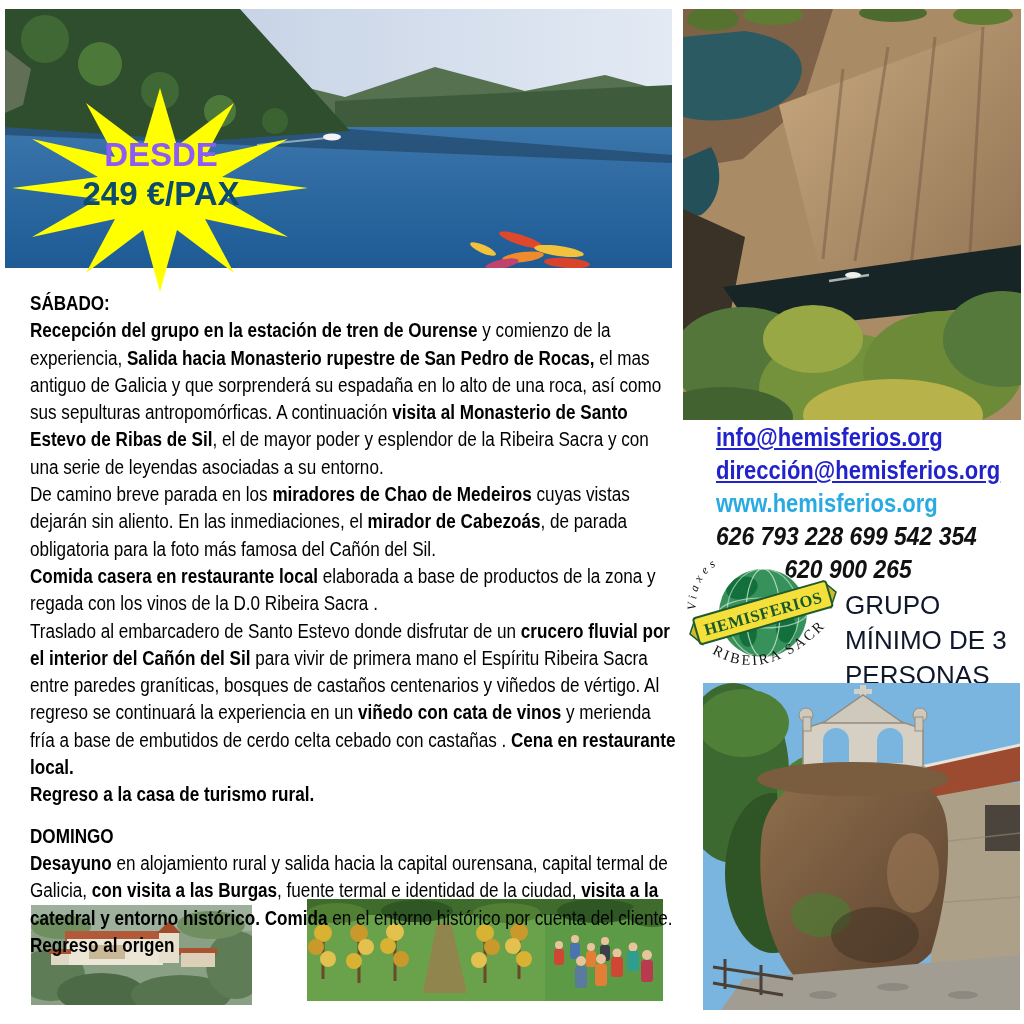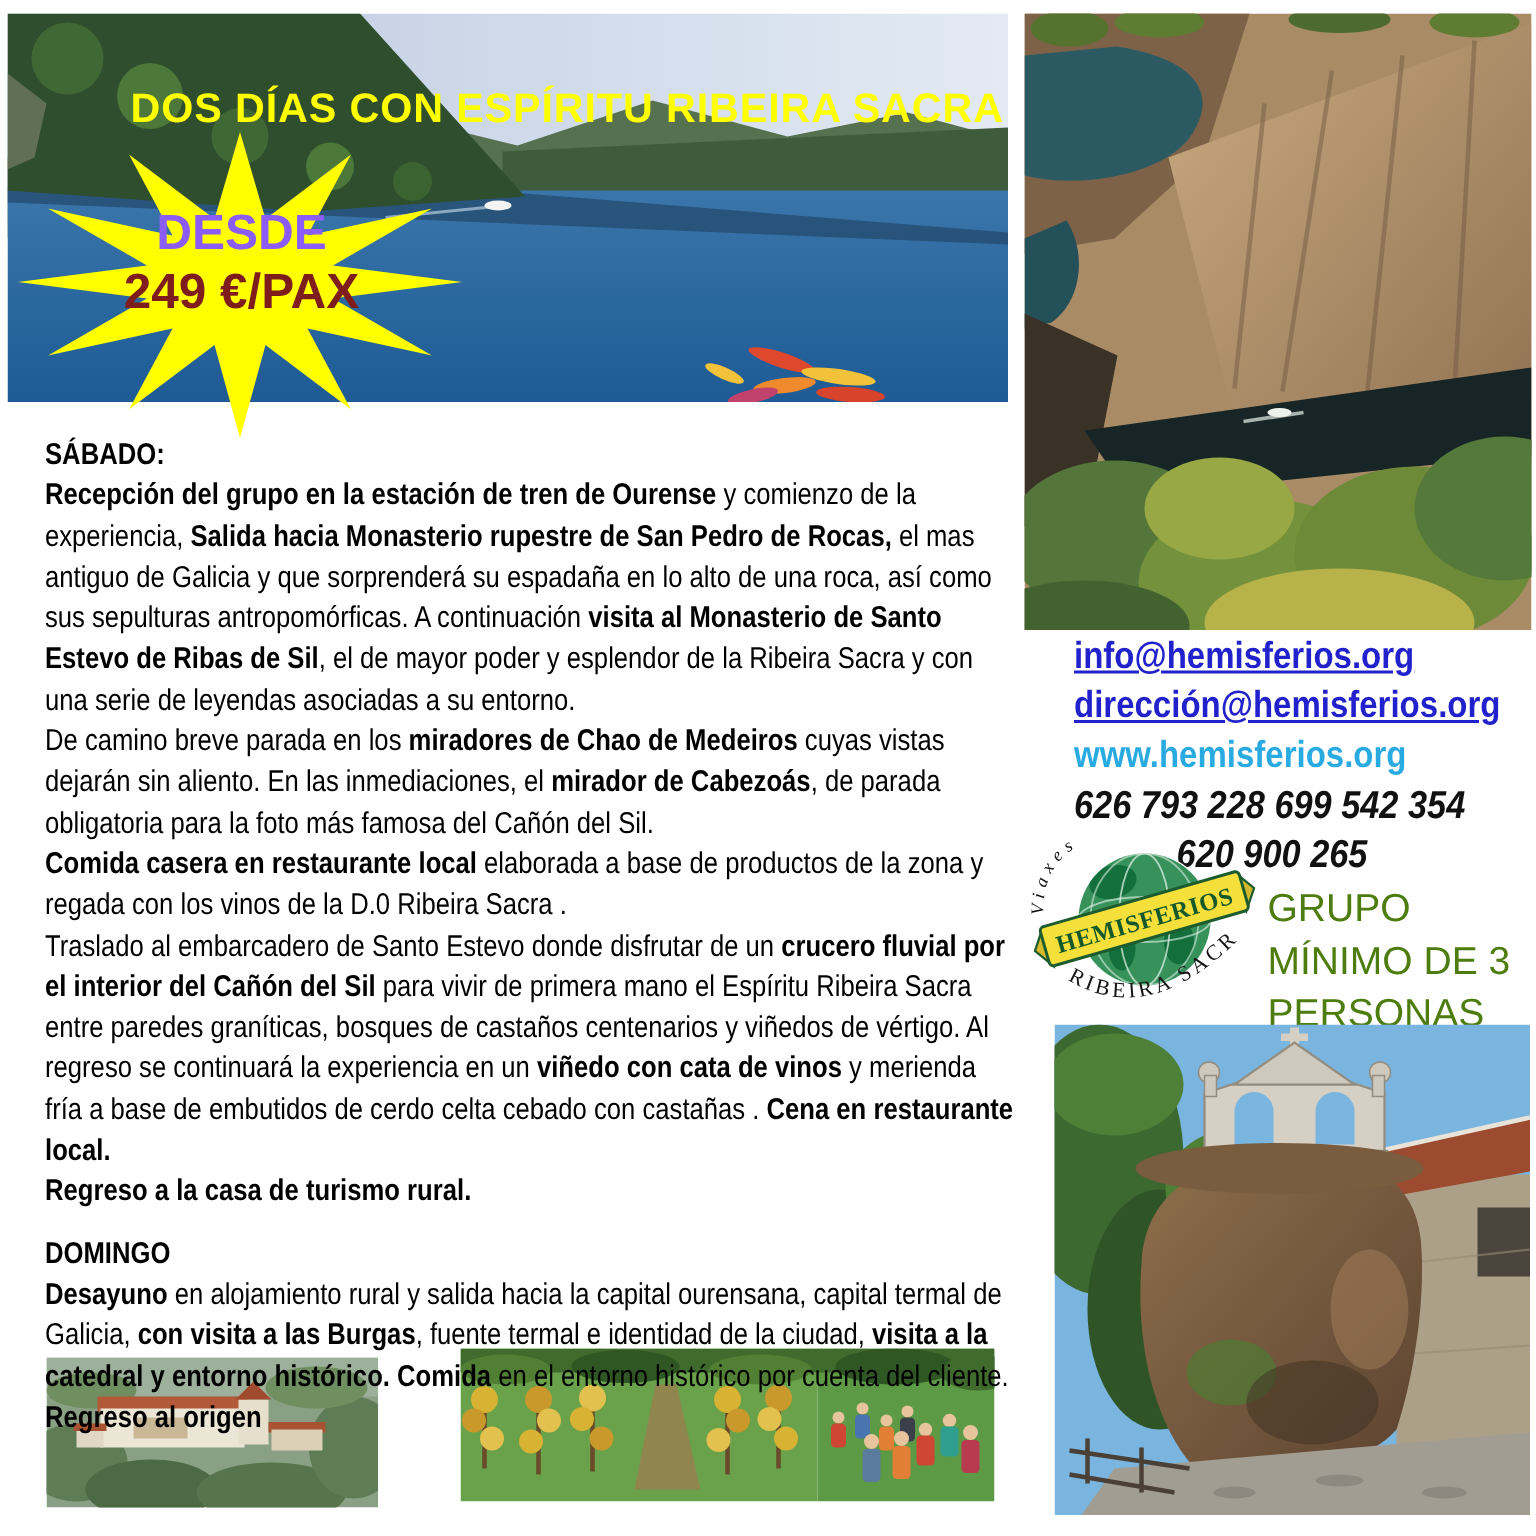--- a/index.html
+++ b/index.html
@@ -30,21 +30,21 @@
              text-decoration:underline;cursor:pointer;}
   .contact a.website{text-decoration:none;}
   .phone{font-size:26px;font-weight:700;font-style:italic;color:#111;line-height:33px;}
   .phone2{width:300px;text-align:center;}
 
   
   .logo{position:absolute;left:686px;top:552px;width:164px;height:128px;}
   .logo svg{display:block;width:100%;height:100%;overflow:visible;}
 
   
-  .group-note{position:absolute;left:845px;top:588px;font-size:26px;line-height:35px;color:#4d7c0f;}
+  .group-note{position:absolute;left:845px;top:588px;font-size:26px;line-height:35px;color:#0f172a;}
 
   
   .photo-chapel{left:703px;top:683px;width:317px;height:327px;}
   .photo-monastery{left:31px;top:905px;width:221px;height:100px;}
   .photo-vineyard{left:307px;top:899px;width:356px;height:102px;}
 
   
   .body-text{position:absolute;left:30px;top:290px;width:756px;transform:scaleX(.855);
              transform-origin:left top;font-size:20px;line-height:27.3px;color:#000;}
   .body-text p{margin:0;}
@@ -84,29 +84,28 @@
       <ellipse cx="327" cy="128" rx="9" ry="3.4" fill="#f3f4f2"></ellipse>
       <g>
         <ellipse cx="516" cy="231" rx="23" ry="5" fill="#e0482e" transform="rotate(18 516 231)"></ellipse>
         <ellipse cx="554" cy="242" rx="25" ry="5" fill="#f2c23a" transform="rotate(8 554 242)"></ellipse>
         <ellipse cx="518" cy="248" rx="21" ry="5" fill="#ef8a2d" transform="rotate(-7 518 248)"></ellipse>
         <ellipse cx="562" cy="254" rx="23" ry="5" fill="#d8432b" transform="rotate(4 562 254)"></ellipse>
         <ellipse cx="497" cy="255" rx="17" ry="4.5" fill="#c2426e" transform="rotate(-12 497 255)"></ellipse>
         <ellipse cx="478" cy="240" rx="14" ry="4" fill="#f2c23a" transform="rotate(24 478 240)"></ellipse>
       </g>
     </svg>
-    <div class="hero-title" style="color: rgb(255, 255, 0);">DOS DÍAS CON ESPÍRITU RIBEIRA SACRA</div>
   </div>
 
   <div class="starburst">
     <svg viewBox="0 0 306 206" preserveAspectRatio="none">
       <polygon points="300,102 214,113 280,151 197,133 226,187 169,144 152,206 135,144 78,187 107,133 24,151 90,113 4,102 90,91 24,53 107,71 78,17 135,60 152,2 169,60 226,17 197,71 280,53 214,91" fill="#FFFF00"></polygon>
     </svg>
     <div class="star-line star-line1" style="color: #8b5cf6;">DESDE</div>
-    <div class="star-line star-line2" style="color: #7f1d1d;">249 €/PAX</div>
+    <div class="star-line star-line2" style="color: #0c4a6e;">249 €/PAX</div>
   </div>
 
   <div class="photo right-photo">
     <svg viewBox="0 0 338 411" preserveAspectRatio="none">
       <defs>
         <linearGradient id="cliffg" x1="0" y1="0" x2="1" y2="1">
           <stop offset="0" stop-color="#c9aa80"></stop>
             <stop offset="1" stop-color="#8f7152"></stop>
         </linearGradient>
       </defs>

